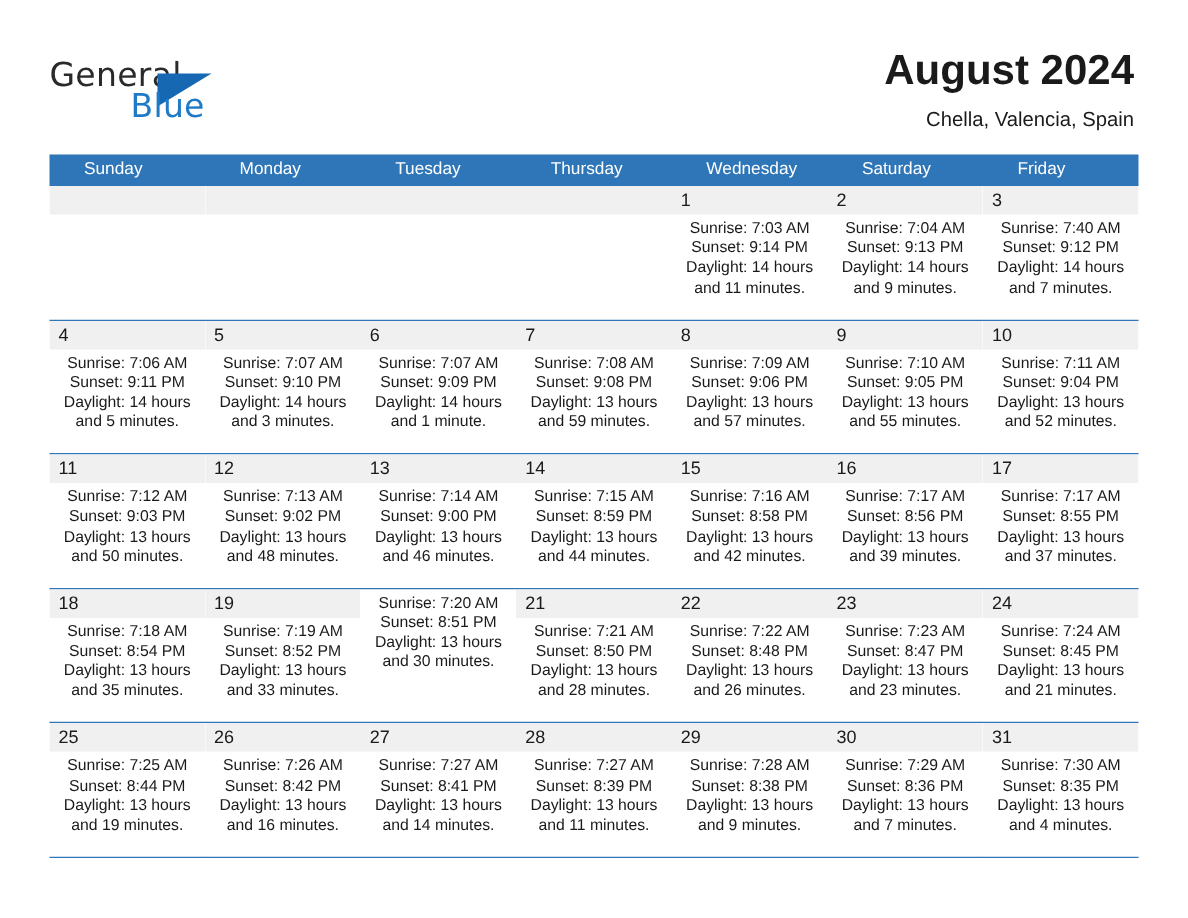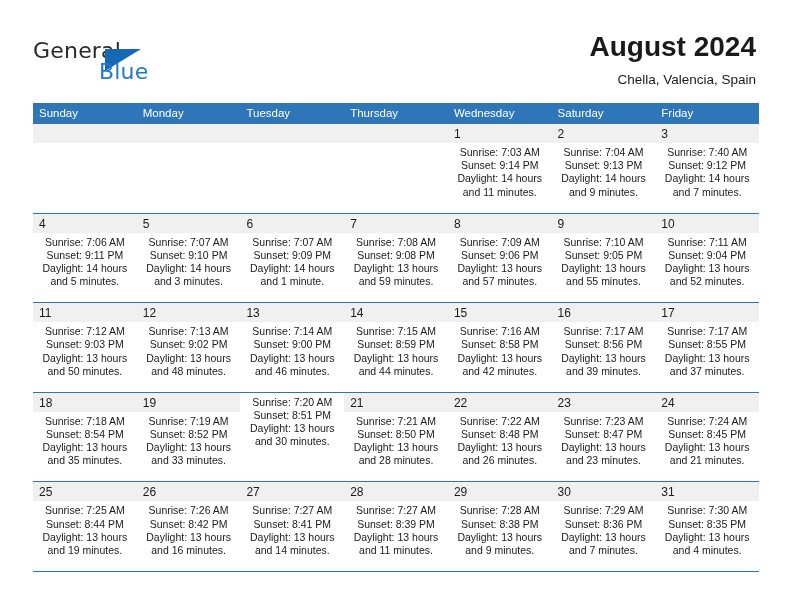--- a/index.html
+++ b/index.html
@@ -46,21 +46,20 @@
     font-family: "DejaVu Sans", sans-serif;
   }
   .logo-blue {
     position: absolute;
     left: 54px;
     top: 21px;
     font-size: 22px;
     letter-spacing: 0.2px;
     color: #1f7ac7;
     font-family: "DejaVu Sans", sans-serif;
-    margin-left: 12px;
   }
   .logo-triangle {
     position: absolute;
     left: 72px;
     top: 11px;
     width: 0;
     height: 0;
     border-left: 36px solid #1668b3;
     border-bottom: 22px solid transparent;
   }
@@ -95,21 +94,21 @@
   .weekday-row {
     display: flex;
     background: #2e76b8;
     height: 21px;
   }
   .weekday {
     flex: 1 1 0;
     color: #ffffff;
     font-size: 11.5px;
     line-height: 21px;
-    padding-left: 6px;
+    padding-left: 23px;
     box-sizing: border-box;
     white-space: nowrap;
   }
   .week-row {
     display: flex;
     height: 89.6px;
     border-bottom: 1.5px solid #2e76b8;
     box-sizing: border-box;
   }
   .week-row:last-child {

